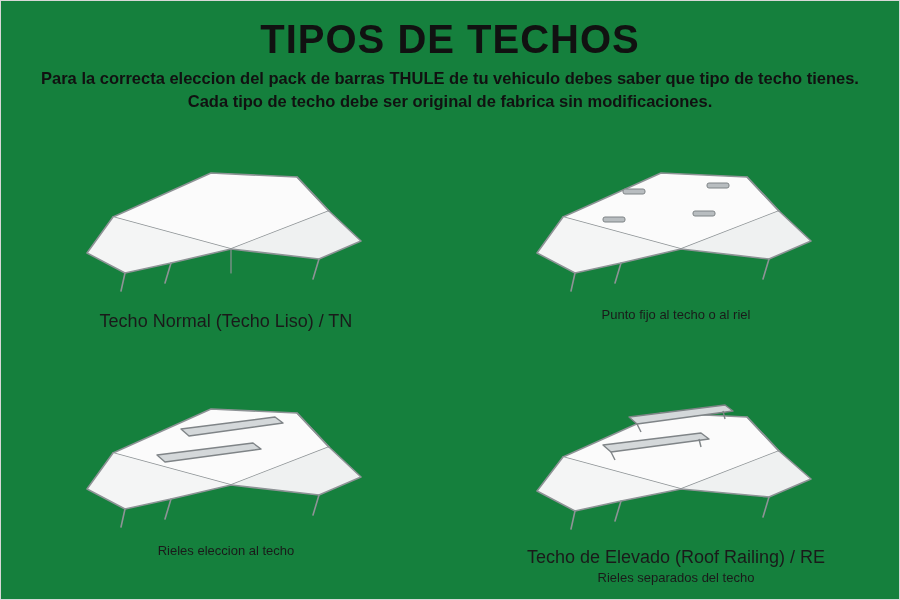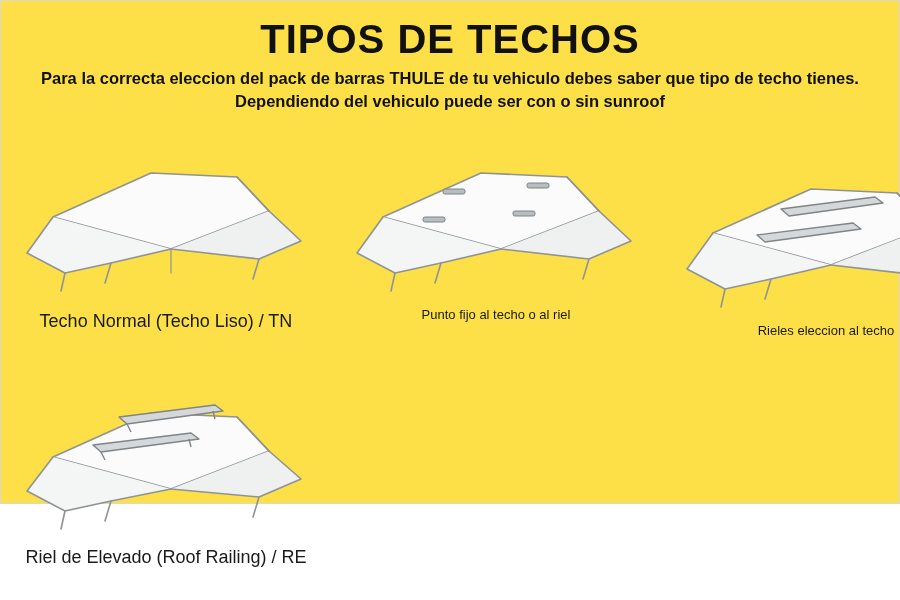--- a/index.html
+++ b/index.html
@@ -10,24 +10,24 @@
     width: 900px;
     height: 600px;
     background: #ffffff;
     font-family: "Liberation Sans", sans-serif;
     color: #1a1a1a;
     overflow: hidden;
   }
   .page {
     position: relative;
     width: 900px;
-    height: 504px;
+    height: 600px;
     box-sizing: border-box;
     border: 1px solid #d8d8d8;
-    background: #fde047;
+    background: #15803d;
   }
   .title {
     text-align: center;
     font-size: 40px;
     font-weight: bold;
     letter-spacing: 1px;
     margin: 16px 0 6px 0;
     color: #111;
   }
   .subtitle-block {
@@ -41,21 +41,21 @@
   .subtitle-block div {
     margin: 1px 0;
   }
   .grid {
     position: absolute;
     top: 148px;
     left: 0;
     width: 900px;
     height: 440px;
     display: grid;
-    grid-template-columns: 1fr 1fr 1fr;
+    grid-template-columns: 1fr 1fr;
     grid-template-rows: 1fr 1fr;
   }
   .cell {
     position: relative;
     display: flex;
     flex-direction: column;
     align-items: center;
     justify-content: flex-start;
   }
   .art {
@@ -86,21 +86,21 @@
 </style>
 </head>
 <body>
 
 <div class="page">
 
   <div class="title">TIPOS DE TECHOS</div>
 
   <div class="subtitle-block">
     <div>Para la correcta eleccion del pack de barras THULE de tu vehiculo debes saber que tipo de techo tienes.</div>
-    <div>Dependiendo del vehiculo puede ser con o sin sunroof</div>
+    <div>Cada tipo de techo debe ser original de fabrica sin modificaciones.</div>
   </div>
 
   <div class="grid">
 
     <div class="cell cell-tn">
       <div class="art">
         <svg viewBox="0 0 330 150" xmlns="http://www.w3.org/2000/svg">
           <g fill="none" stroke="#8e9396" stroke-width="1.6" stroke-linejoin="round" stroke-linecap="round">
 
             <path d="M52 62 L150 18 L236 22 L268 56 L170 94 Z" fill="#fbfbfb"></path>
@@ -185,17 +185,18 @@
             <path d="M92 54 L190 42 L198 48 L100 61 Z"></path>
           </g>
           <g stroke="#7f8487" stroke-width="1.4" fill="none">
             <path d="M126 33 L130 41"></path>
             <path d="M212 20 L214 28"></path>
             <path d="M100 61 L104 69"></path>
             <path d="M188 48 L190 56"></path>
           </g>
         </svg>
       </div>
-      <div class="caption">Riel de Elevado (Roof Railing) / RE</div>
+      <div class="caption">Techo de Elevado (Roof Railing) / RE</div>
+      <div class="subcaption">Rieles separados del techo</div>
     </div>
 
   </div>
 </div>
 
 </body></html>

